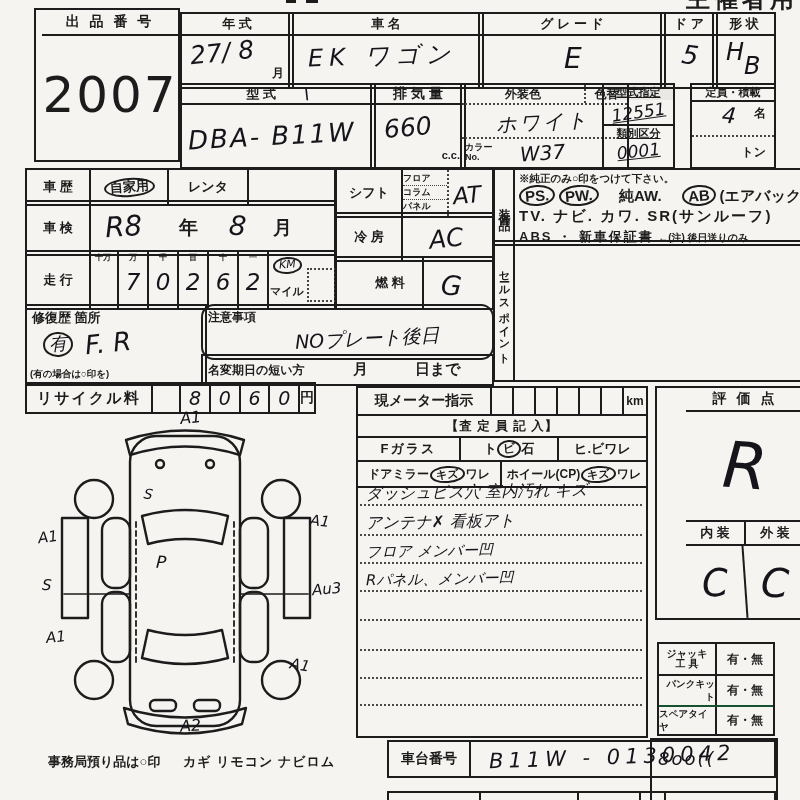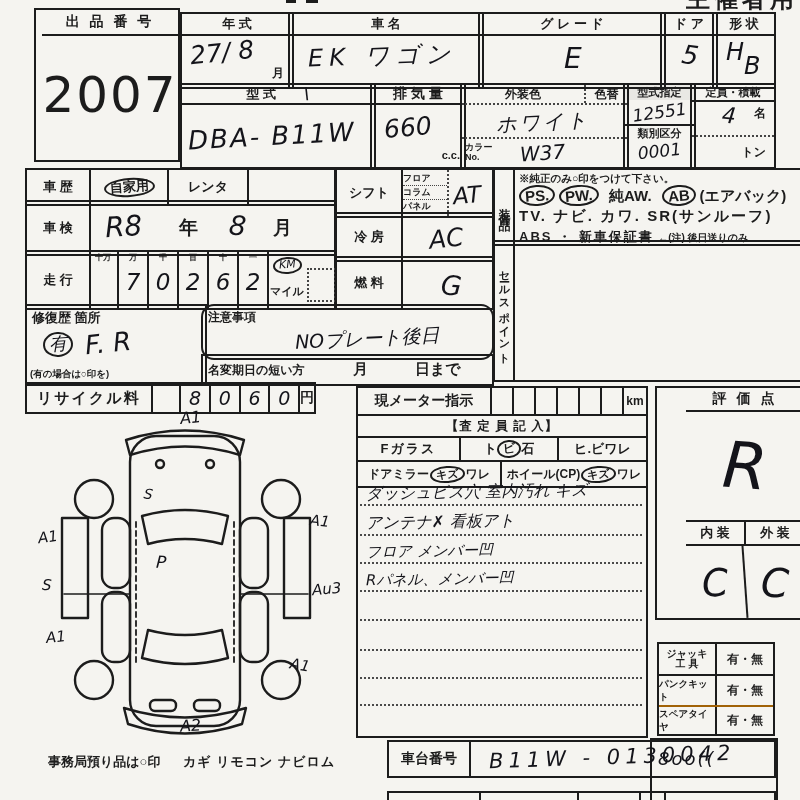--- a/index.html
+++ b/index.html
@@ -74,21 +74,21 @@
       <div class="ctr lbl" style="width:122px;font-size:12px;border-right:2px dotted #444;">外装色</div>
       <div class="ctr lbl" style="flex:1;font-size:12px;">色替</div>
     </div>
     <span class="hw abs" style="left:34px;top:24px;font-size:20px;letter-spacing:3px;transform:rotate(-3deg);">ホワイト</span>
     <div class="abs" style="left:0;top:52px;width:100%;height:30px;border-top:2px dotted #444;">
       <span class="abs lbl" style="left:3px;top:2px;font-size:9px;">カラー</span>
       <span class="abs lbl" style="left:3px;top:13px;font-size:9px;">No.</span>
       <span class="hw abs" style="left:58px;top:2px;font-size:20px;transform:rotate(-4deg);">W37</span>
     </div>
   </div>
-  <div class="abs b" style="left:623px;top:83px;width:69px;height:82px;">
+  <div class="abs b" style="left:602px;top:83px;width:69px;height:82px;text-decoration:underline;">
     <div class="ctr lbl" style="height:15px;font-size:11px;background:#1c1c1c0d;">型式指定</div>
     <div class="ctr hw" style="height:24px;font-size:17px;transform:rotate(-8deg);">12551</div>
     <div class="ctr lbl" style="height:14px;font-size:11px;border-top:2px solid #1c1c1c;">類別区分</div>
     <div class="ctr hw" style="height:22px;font-size:17px;transform:rotate(-6deg);">0001</div>
   </div>
   <div class="abs b" style="left:690px;top:83px;width:82px;height:82px;">
     <div class="bb ctr lbl" style="height:15px;font-size:11px;">定員・積載</div>
     <span class="hw abs" style="left:30px;top:18px;font-size:22px;transform:rotate(6deg);">4</span>
     <span class="abs lbl" style="right:8px;top:20px;font-size:12px;">名</span>
     <div class="abs" style="left:0;top:50px;width:100%;border-top:2px dotted #444;"></div>
@@ -151,33 +151,33 @@
       <div class="lbl" style="font-size:9px;">パネル</div>
     </div>
     <div class="abs" style="left:110px;top:0;height:100%;border-left:2px dotted #444;"></div>
     <span class="hw abs" style="left:116px;top:12px;font-size:23px;transform:rotate(-5deg);">AT</span>
   </div>
   <div class="abs b" style="left:335px;top:212px;width:155px;height:46px;">
     <div class="br ctr lbl abs" style="left:0;top:0;width:64px;height:100%;font-size:13px;">冷  房</div>
     <span class="hw abs" style="left:92px;top:10px;font-size:25px;transform:rotate(-6deg);">AC</span>
   </div>
   <div class="abs b" style="left:335px;top:256px;width:155px;height:50px;">
-    <div class="br ctr lbl abs" style="left:0;top:0;width:64px;height:100%;font-size:13px;">燃  料</div>
+    <div class="br ctr lbl abs" style="left:0;top:0;width:64px;height:100%;font-size:13px;padding-left:21px;">燃  料</div>
     <span class="hw abs" style="left:104px;top:12px;font-size:27px;transform:rotate(4deg);">G</span>
   </div>
 
   <div class="abs b" style="left:493px;top:168px;width:305px;height:74px;">
     <div class="br abs ctr" style="left:0;top:0;width:18px;height:100%;">
       <span class="vert" style="font-size:12px;letter-spacing:6px;">装備品</span>
     </div>
     <span class="abs lbl" style="left:24px;top:2px;font-size:10.5px;">※純正のみ○印をつけて下さい。</span>
     <div class="abs" style="left:24px;top:15px;font-size:15px;font-weight:bold;white-space:nowrap;">
       <span class="circ">PS.</span>
       <span class="circ">PW.</span>
-      <span style="margin:0 6px;">純AW.</span>
+      <span style="margin:0 16px;">純AW.</span>
       <span class="circ">AB</span>
       <span>(エアバック)</span>
     </div>
     <div class="abs lbl" style="left:24px;top:37px;font-size:15px;letter-spacing:2px;white-space:nowrap;">TV.  ナビ.  カワ.  SR(サンルーフ)</div>
     <div class="abs" style="left:24px;top:57px;white-space:nowrap;">
       <span class="lbl" style="font-size:13px;letter-spacing:2px;">ABS ・ 新車保証書</span>
       <span class="lbl" style="font-size:10px;">←(注) 後日送りのみ</span>
     </div>
   </div>
 
@@ -317,21 +317,21 @@
   </div>
 
   <div class="abs b" style="left:657px;top:642px;width:114px;height:90px;">
     <div style="height:30px;display:flex;border-bottom:2px solid #1c1c1c;">
       <div class="br ctr" style="width:56px;flex-direction:column;line-height:1;">
         <span class="lbl" style="font-size:10px;">ジャッキ</span>
         <span class="lbl" style="font-size:10px;">工  具</span>
       </div>
       <div class="ctr lbl" style="flex:1;font-size:12px;">有・無</div>
     </div>
-    <div style="height:29px;display:flex;border-bottom:2px solid #a16207;">
+    <div style="height:29px;display:flex;border-bottom:2px solid #14532d;text-align:right;">
       <div class="br ctr lbl" style="width:56px;font-size:9.5px;">パンクキット</div>
       <div class="ctr lbl" style="flex:1;font-size:12px;">有・無</div>
     </div>
     <div style="height:27px;display:flex;">
       <div class="br ctr lbl" style="width:56px;font-size:9.5px;">スペアタイヤ</div>
       <div class="ctr lbl" style="flex:1;font-size:12px;">有・無</div>
     </div>
   </div>
 
   <div class="abs b" style="left:650px;top:738px;width:124px;height:62px;border-bottom:none;">

